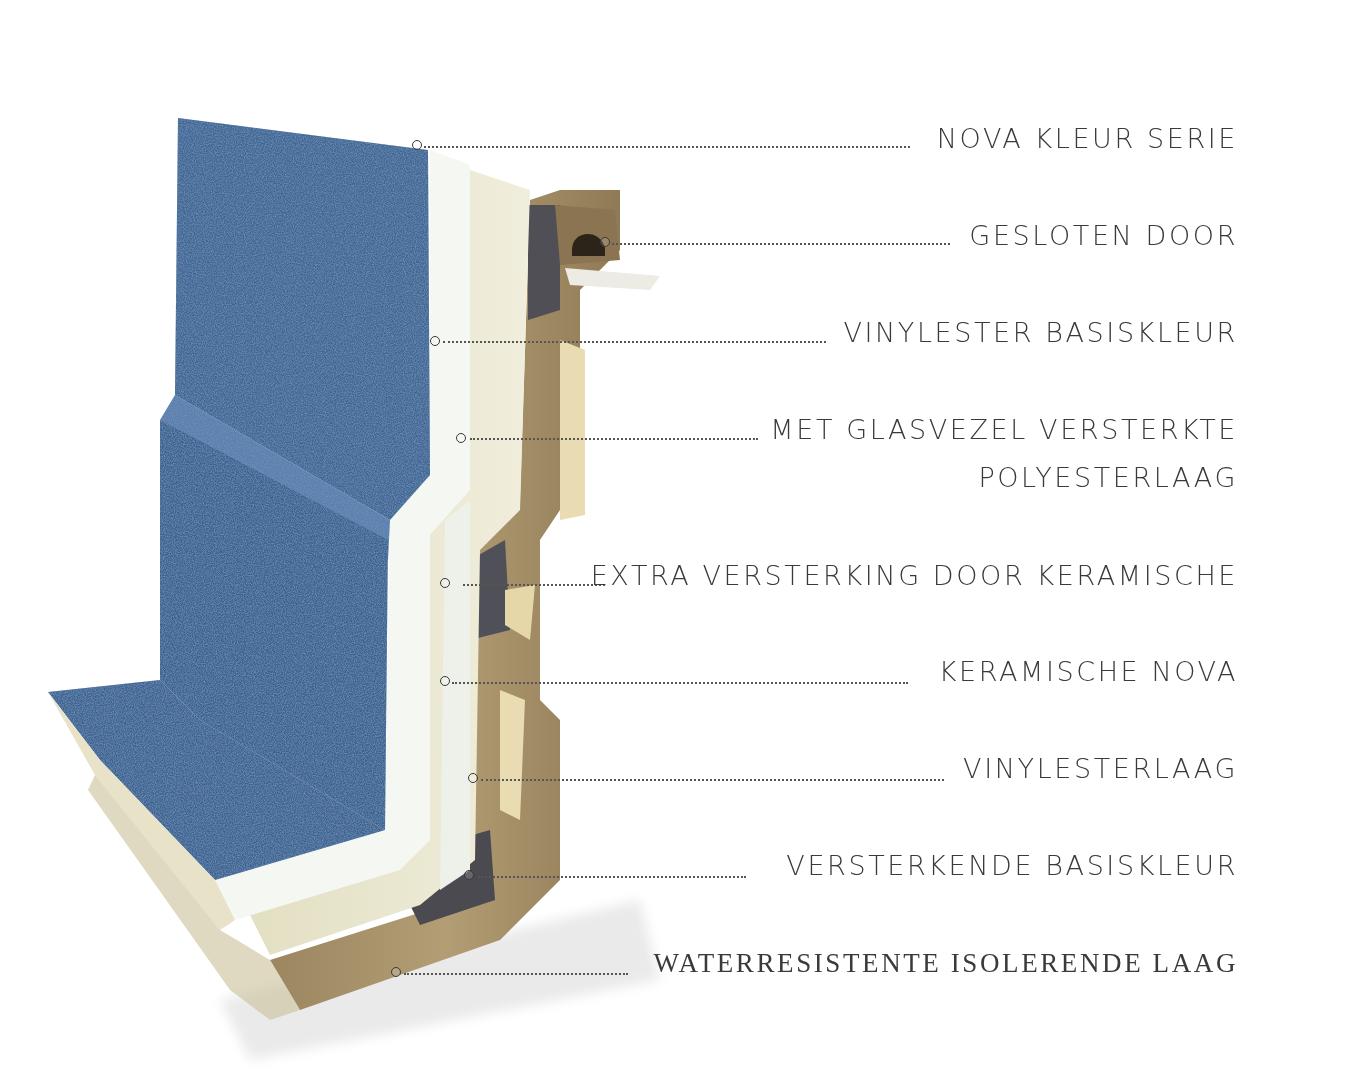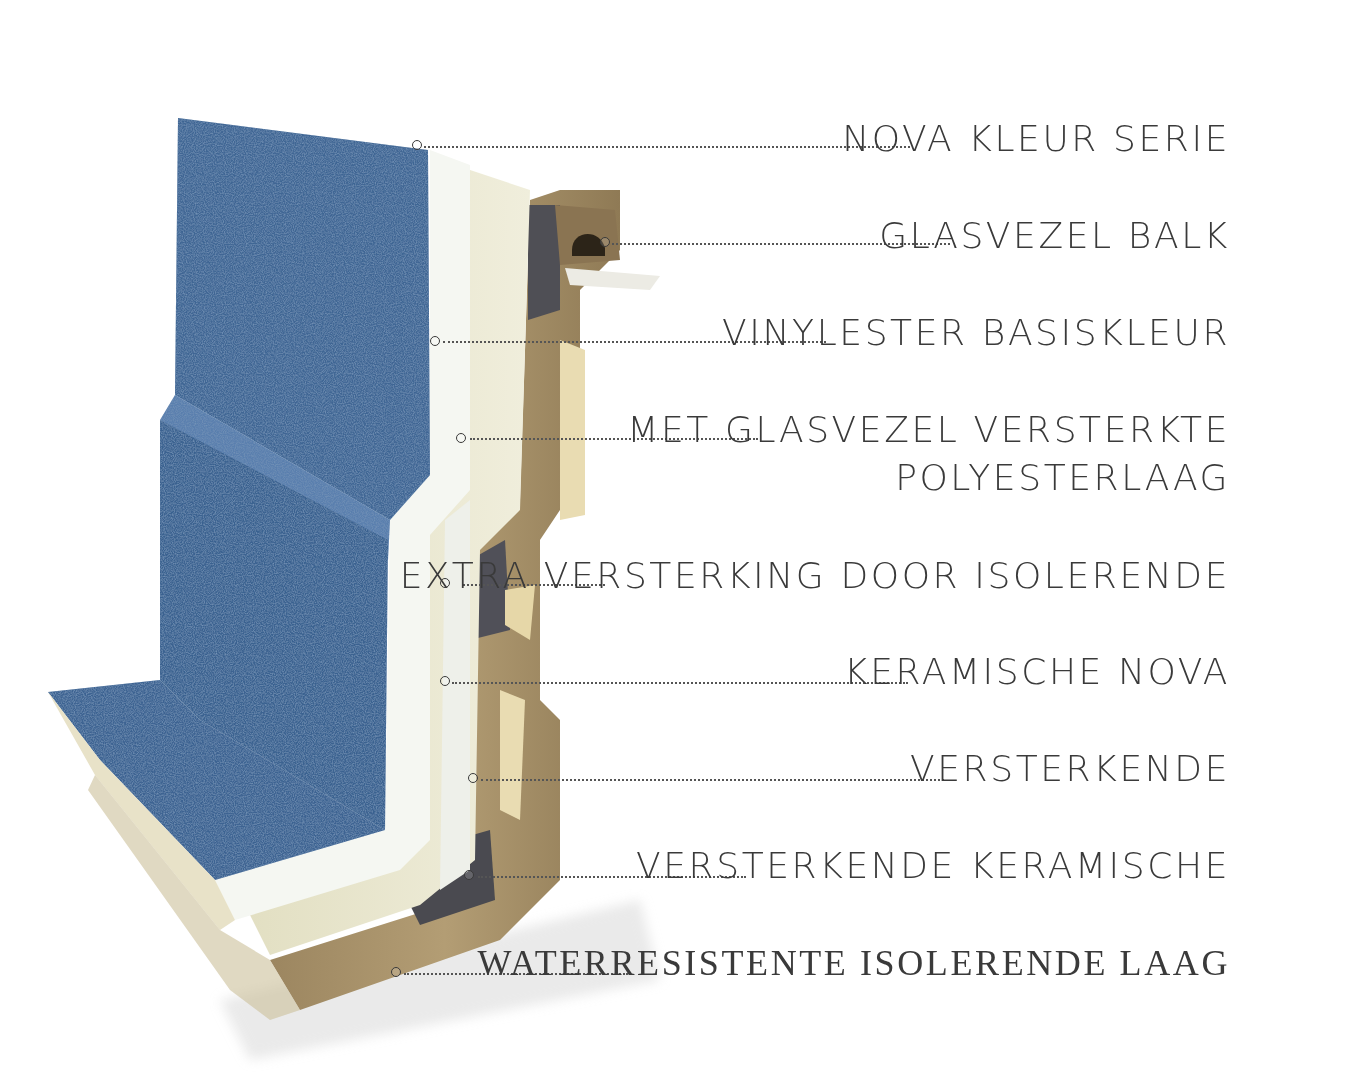--- a/index.html
+++ b/index.html
@@ -1,20 +1,20 @@
 <!DOCTYPE html>
 <html><head>
 <meta charset="utf-8">
 <style>
   html, body { margin: 0; padding: 0; background: #ffffff; }
   body { width: 1350px; height: 1080px; position: relative; overflow: hidden;
          font-family: "DejaVu Sans", sans-serif; }
   #illustration { position: absolute; left: 0; top: 0; width: 1350px; height: 1080px; }
-  .callout { position: absolute; right: 120px; text-align: right; color: #3a3a3a;
-             font-size: 36px; letter-spacing: 2.6px; font-weight: 300; line-height: 48px;
+  .callout { position: absolute; right: 112px; text-align: right; color: #3a3a3a;
+             font-size: 27px; letter-spacing: 2.6px; font-weight: 300; line-height: 48px;
              white-space: nowrap; font-family: "DejaVu Sans", sans-serif; }
   .leader { position: absolute; height: 0; border-top: 2.5px dotted #555; }
   .marker { position: absolute; width: 10px; height: 10px; border: 1.6px solid #3a3a3a;
             border-radius: 50%; background: rgba(255,255,255,0.15); box-sizing: border-box; }
 </style>
 </head>
 <body>
 
 <svg id="illustration" viewBox="0 0 1350 1080" xmlns="http://www.w3.org/2000/svg">
   <defs>
@@ -94,21 +94,21 @@
 <div class="leader" style="left:481px; top:779px; width:463px;"></div>
 <div class="marker" style="left:468px; top:773px;"></div>
 
 <div class="leader" style="left:478px; top:876px; width:268px;"></div>
 <div class="marker" style="left:464px; top:870px;"></div>
 
 <div class="leader" style="left:404px; top:973px; width:224px;"></div>
 <div class="marker" style="left:391px; top:967px;"></div>
 
 <div class="callout" style="top:115px;">NOVA KLEUR SERIE</div>
-<div class="callout" style="top:212px;">GLASVEZEL BALK</div>
+<div class="callout" style="top:212px;">GESLOTEN DOOR</div>
 <div class="callout" style="top:309px;">VINYLESTER BASISKLEUR</div>
 <div class="callout" style="top:406px;margin-left:15px;">MET GLASVEZEL VERSTERKTE</div>
 <div class="callout" style="top:454px;">POLYESTERLAAG</div>
-<div class="callout" style="top:552px;">EXTRA VERSTERKING DOOR ISOLERENDE</div>
+<div class="callout" style="top:552px;">EXTRA VERSTERKING DOOR KERAMISCHE</div>
 <div class="callout" style="top:648px;">KERAMISCHE NOVA</div>
-<div class="callout" style="top:745px;">VERSTERKENDE</div>
-<div class="callout" style="top:842px;">VERSTERKENDE KERAMISCHE</div>
+<div class="callout" style="top:745px;">VINYLESTERLAAG</div>
+<div class="callout" style="top:842px;">VERSTERKENDE BASISKLEUR</div>
 <div class="callout" style="top:939px;font-family:Liberation Serif, serif;">WATERRESISTENTE ISOLERENDE LAAG</div>
 
 </body></html>

